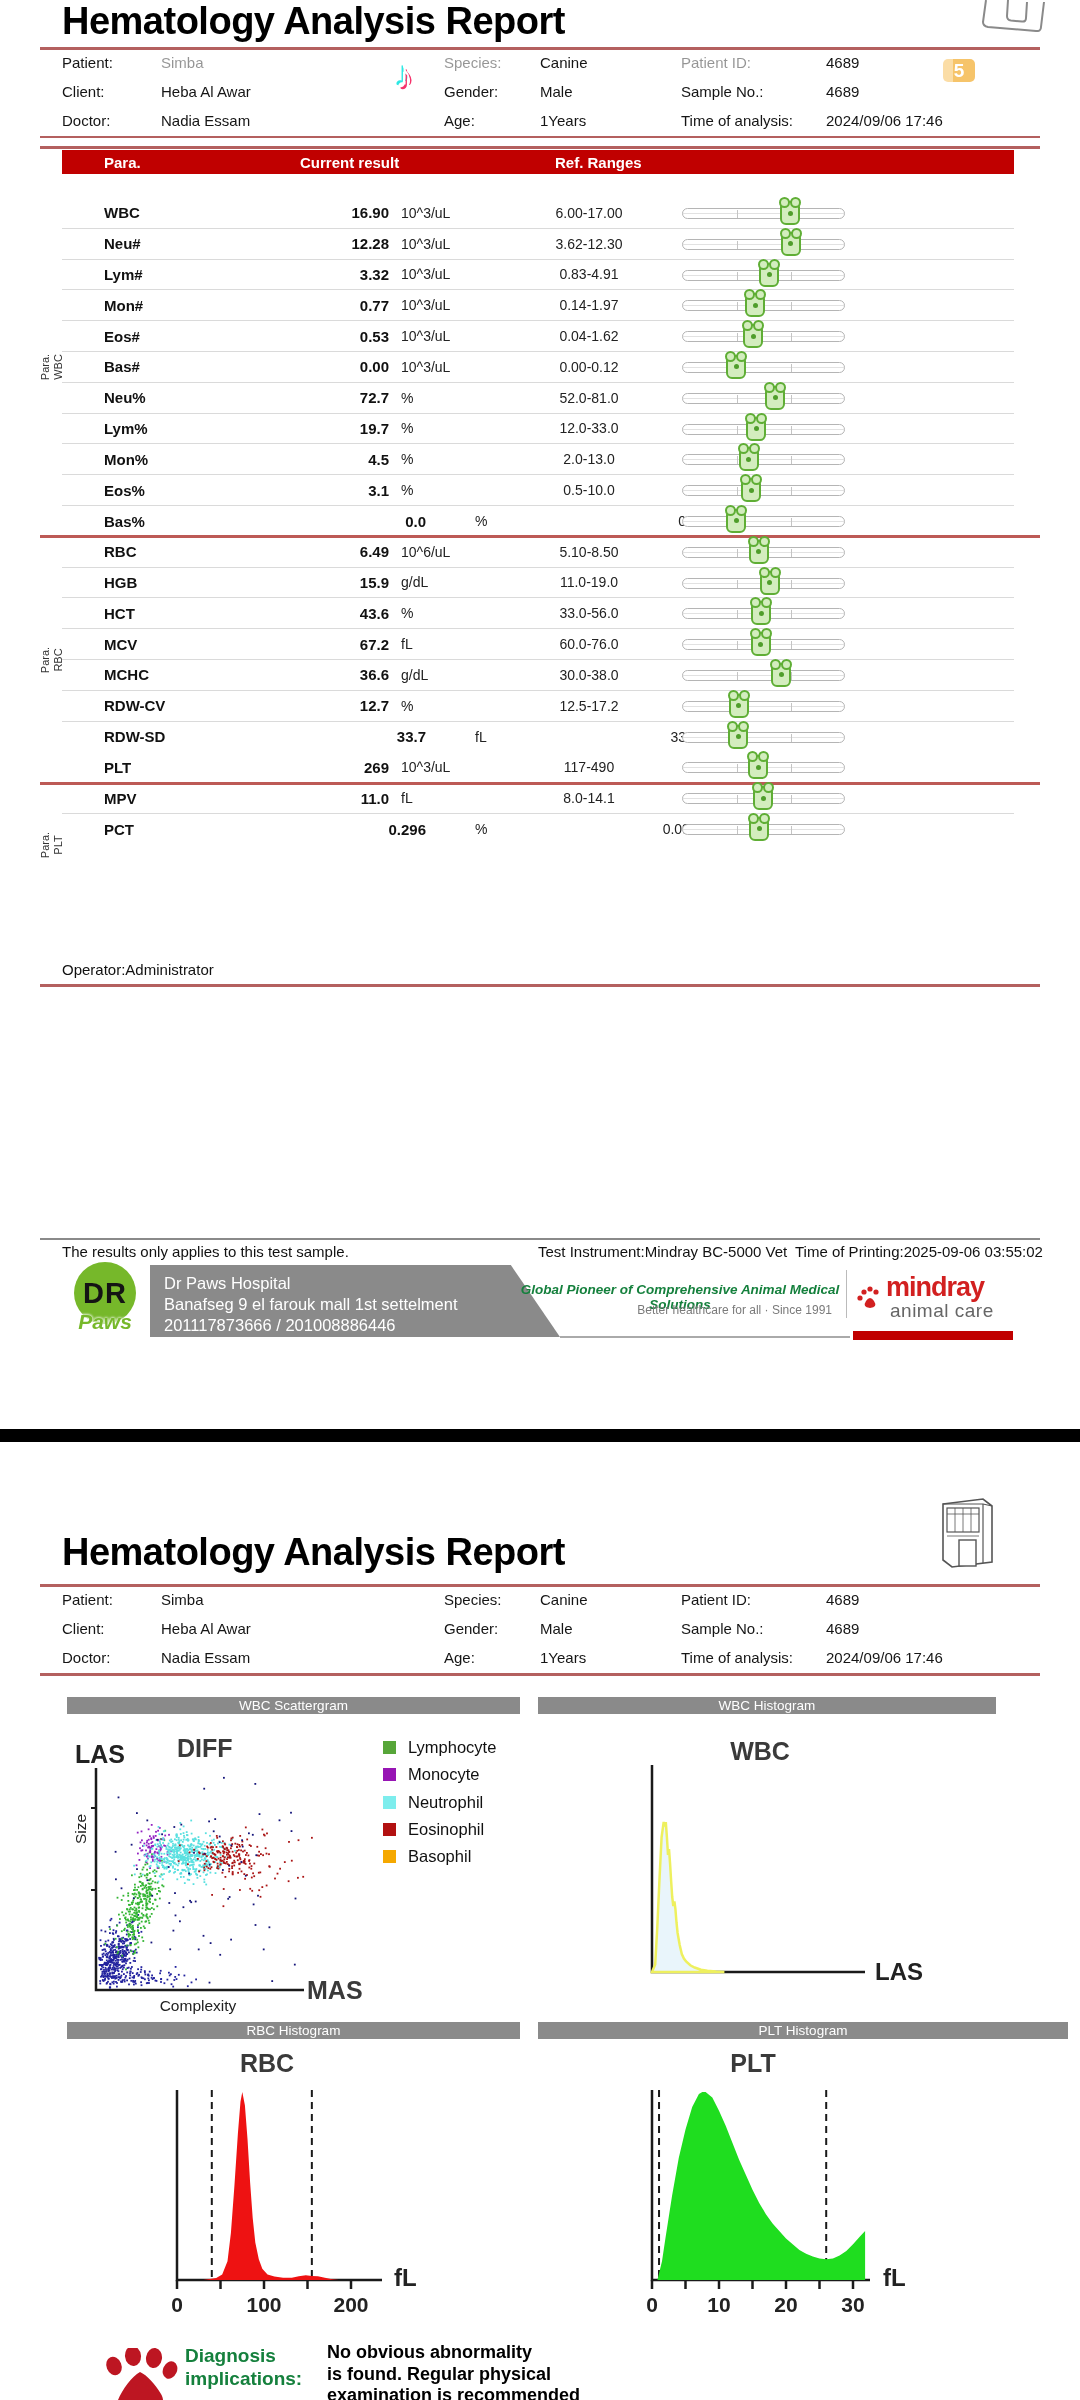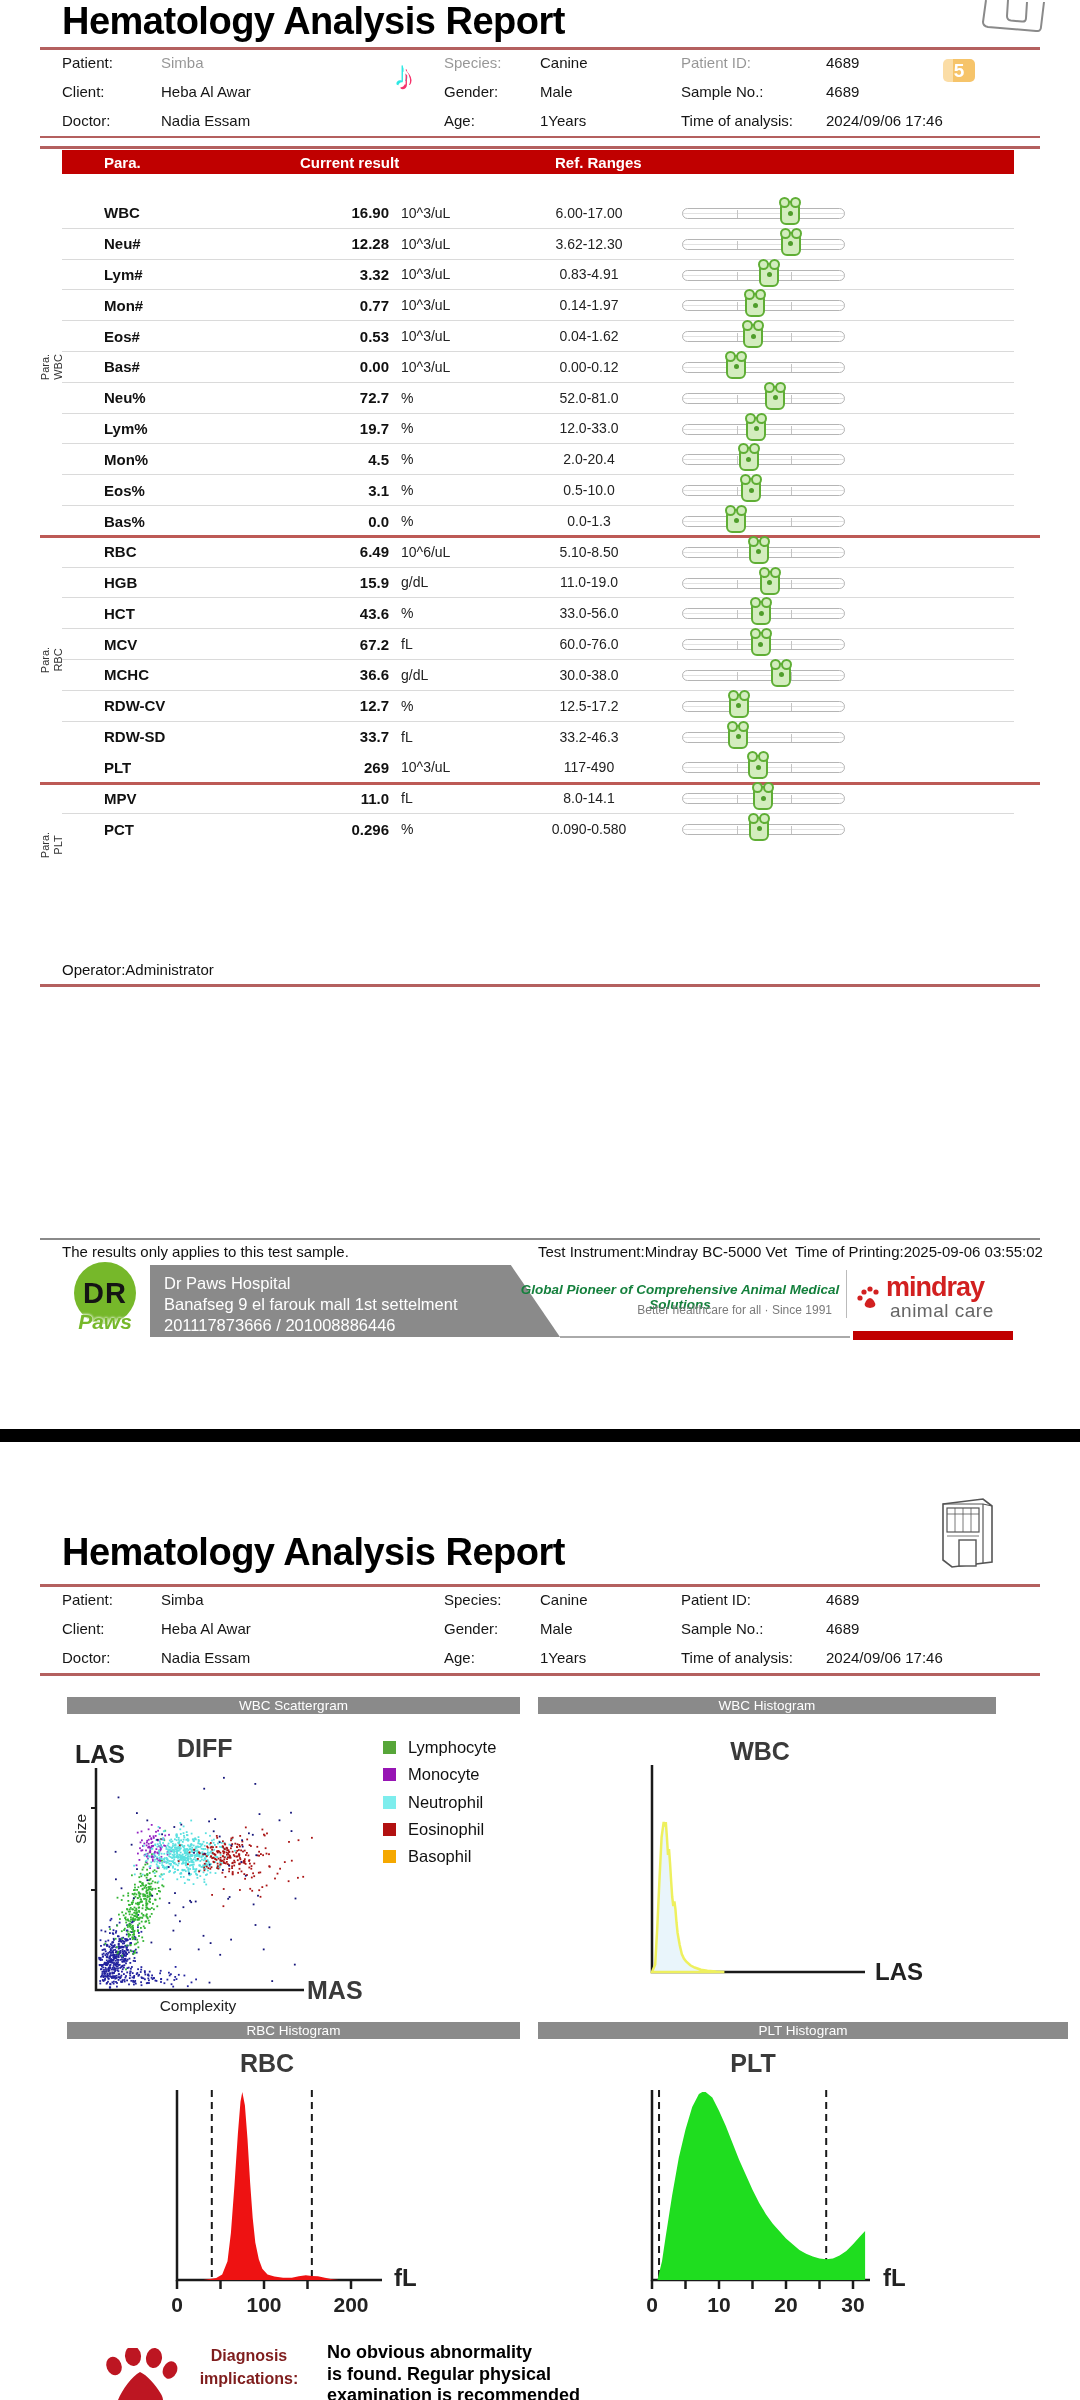--- a/index.html
+++ b/index.html
@@ -8,21 +8,21 @@
   .abs{position:absolute;}
   .title{position:absolute;left:62px;font-size:38px;font-weight:600;letter-spacing:-.5px;color:#000;}
   .rline{position:absolute;left:40px;width:1000px;height:2px;background:#b4605f;}
   .ilabel,.ival{position:absolute;font-size:15px;color:#151515;white-space:nowrap;}
   .faded{opacity:.45;}
   .band{position:absolute;left:62px;width:952px;height:24px;background:#c00000;color:#fff;}
   .band span{position:absolute;top:4px;font-size:15px;font-weight:700;}
   #tbl{position:absolute;left:62px;top:174px;width:952px;}
   .spacer{height:24px;}
   .trow{display:flex;align-items:center;height:30.8px;border-bottom:1px solid #dadada;position:relative;box-sizing:border-box;}
-  .trow.noline{border-bottom:none;}
+  .trow.noline{border-bottom:none;gap:37px;}
   .pname{margin-left:42px;width:180px;font-weight:700;font-size:15px;}
   .pval{width:105px;text-align:right;font-weight:700;font-size:15px;}
   .punit{margin-left:12px;width:100px;font-size:14px;color:#222;}
   .pref{margin-left:8px;width:160px;text-align:center;font-size:14px;color:#222;}
   .strack{position:absolute;left:620px;top:10px;width:163px;height:11px;border:1px solid #b5b5b5;border-radius:6px;box-sizing:border-box;
           background:linear-gradient(#fff 0 40%,#e2e2e2 40% 60%,#fff 60% 100%);}
   .stick{position:absolute;top:1px;width:1px;height:8px;background:#c4c4c4;}
   .smark{position:absolute;top:3px;width:20px;height:24px;background:#d3edbe;border:2px solid #5fae35;border-radius:6px;box-sizing:border-box;z-index:2;}
   .smark:before,.smark:after{content:"";position:absolute;top:-6px;width:7px;height:7px;background:#d3edbe;border:2px solid #5fae35;border-radius:50%;}
   .smark:before{left:-3px}.smark:after{right:-3px}
@@ -46,22 +46,22 @@
   .tagline{position:absolute;left:520px;top:1303px;width:312px;text-align:right;font-size:12px;color:#7a7a7a;}
   .vdiv{position:absolute;left:846px;top:1270px;width:1px;height:48px;background:#bbb;}
   .brand{position:absolute;left:886px;top:1272px;font-size:27px;font-weight:700;color:#d22020;letter-spacing:-1px;}
   .brandsub{position:absolute;left:890px;top:1300px;font-size:19px;color:#666;letter-spacing:.5px;}
   .redbar{position:absolute;left:853px;top:1331px;width:160px;height:9px;background:#c00000;}
   .glinefoot{position:absolute;left:560px;top:1336px;width:290px;height:2px;background:#aaa;}
   .drcircle{position:absolute;left:74px;top:1262px;width:62px;height:62px;border-radius:50%;background:#76b82a;
             text-align:center;line-height:62px;font-size:29px;font-weight:800;color:#141414;letter-spacing:1px;}
   .drpaws{position:absolute;left:62px;top:1310px;width:86px;text-align:center;font-size:21px;font-weight:700;color:#76b82a;
           text-shadow:0 0 3px #fff,0 0 3px #fff;font-style:italic;}
-  .diag-label{position:absolute;left:185px;top:2344px;width:128px;text-align:center;color:#7f1d1d;font-weight:700;
-              font-size:16px;line-height:23px;}
+  .diag-label{position:absolute;left:185px;top:2344px;width:128px;text-align:left;color:#15803d;font-weight:700;
+              font-size:19px;line-height:23px;}
   .diag-text{position:absolute;left:327px;top:2342px;font-size:18px;font-weight:700;color:#000;line-height:21.5px;}
   svg text{font-family:"Liberation Sans",sans-serif;}
 </style>
 </head>
 <body>
 
 <div id="p1">
   <div class="title" style="top:0;">Hematology Analysis Report</div>
 
   <svg class="abs" style="left:978px;top:0;" width="70" height="32">
@@ -190,21 +190,21 @@
           <div class="stick" style="left: 108px;"></div>
         </div>
         <div class="smark" style="left: 684.256px;">
           <div class="sdot"></div>
         </div>
       </div>
       <div class="trow">
         <div class="pname">Mon%</div>
         <div class="pval">4.5</div>
         <div class="punit">%</div>
-        <div class="pref">2.0-20.4</div>
+        <div class="pref">2.0-13.0</div>
         <div class="strack">
           <div class="stick" style="left: 54px;"></div>
           <div class="stick" style="left: 108px;"></div>
         </div>
         <div class="smark" style="left: 676.682px;">
           <div class="sdot"></div>
         </div>
       </div>
       <div class="trow">
         <div class="pname">Eos%</div>

